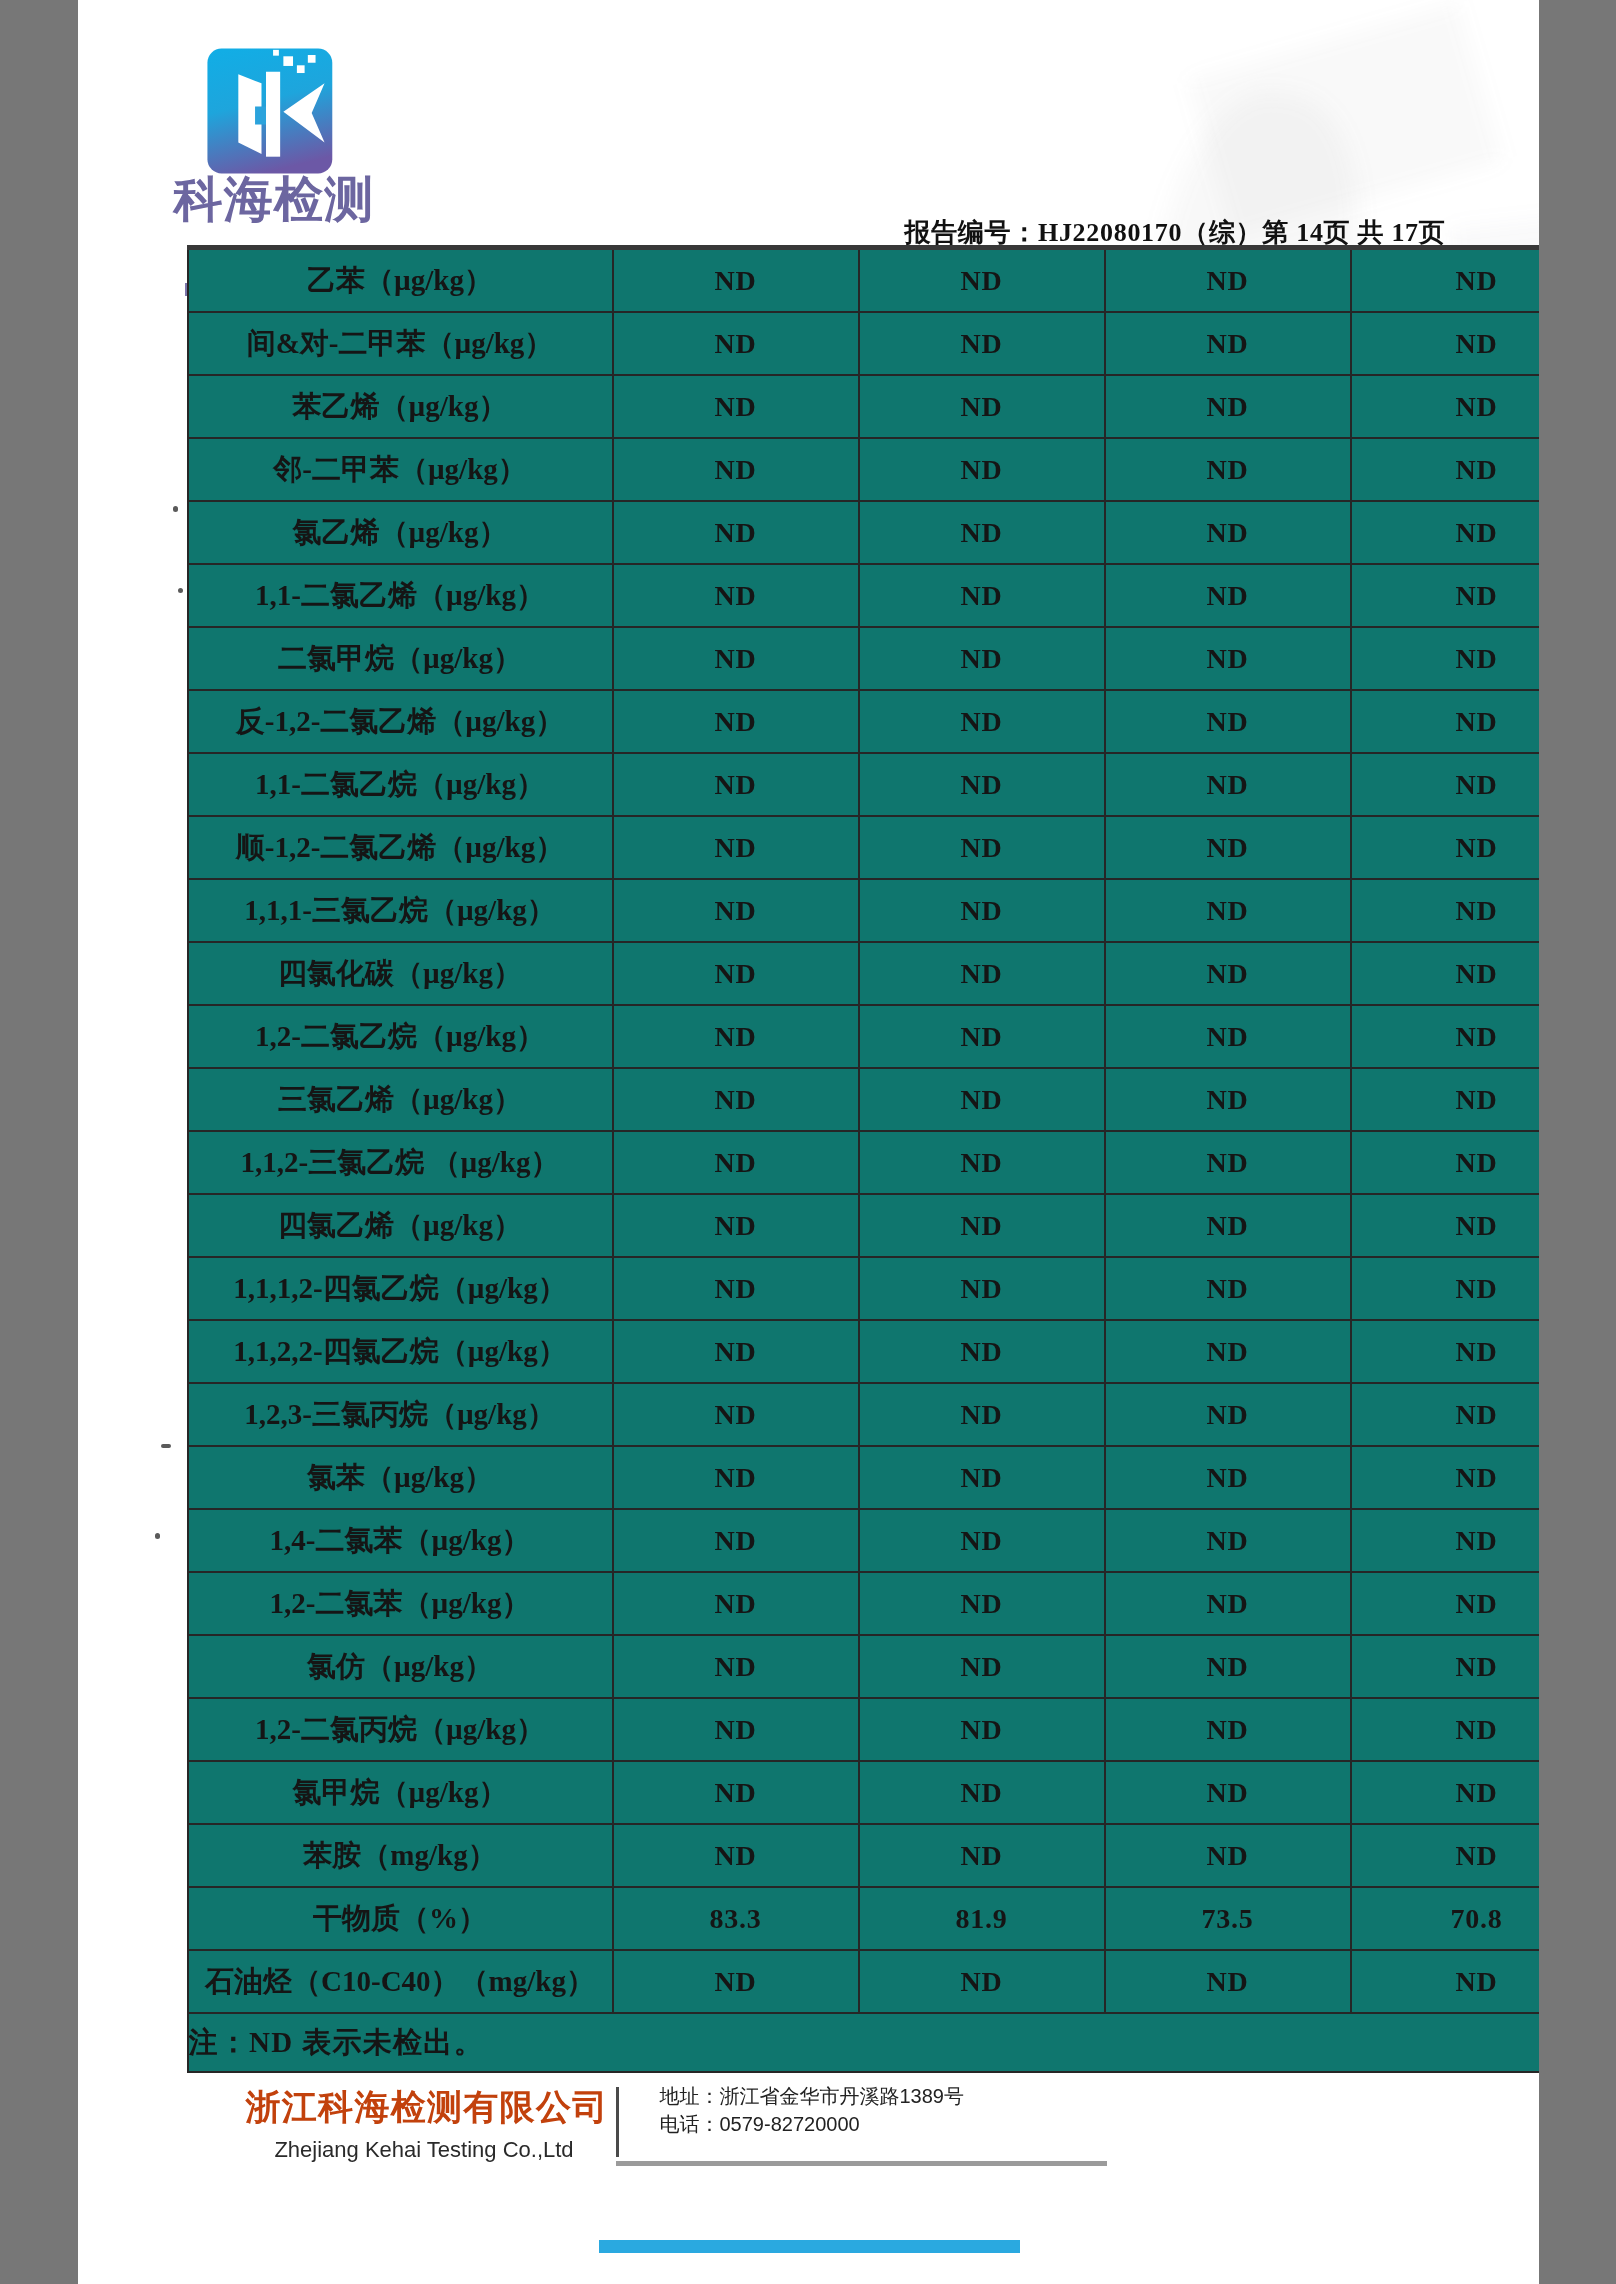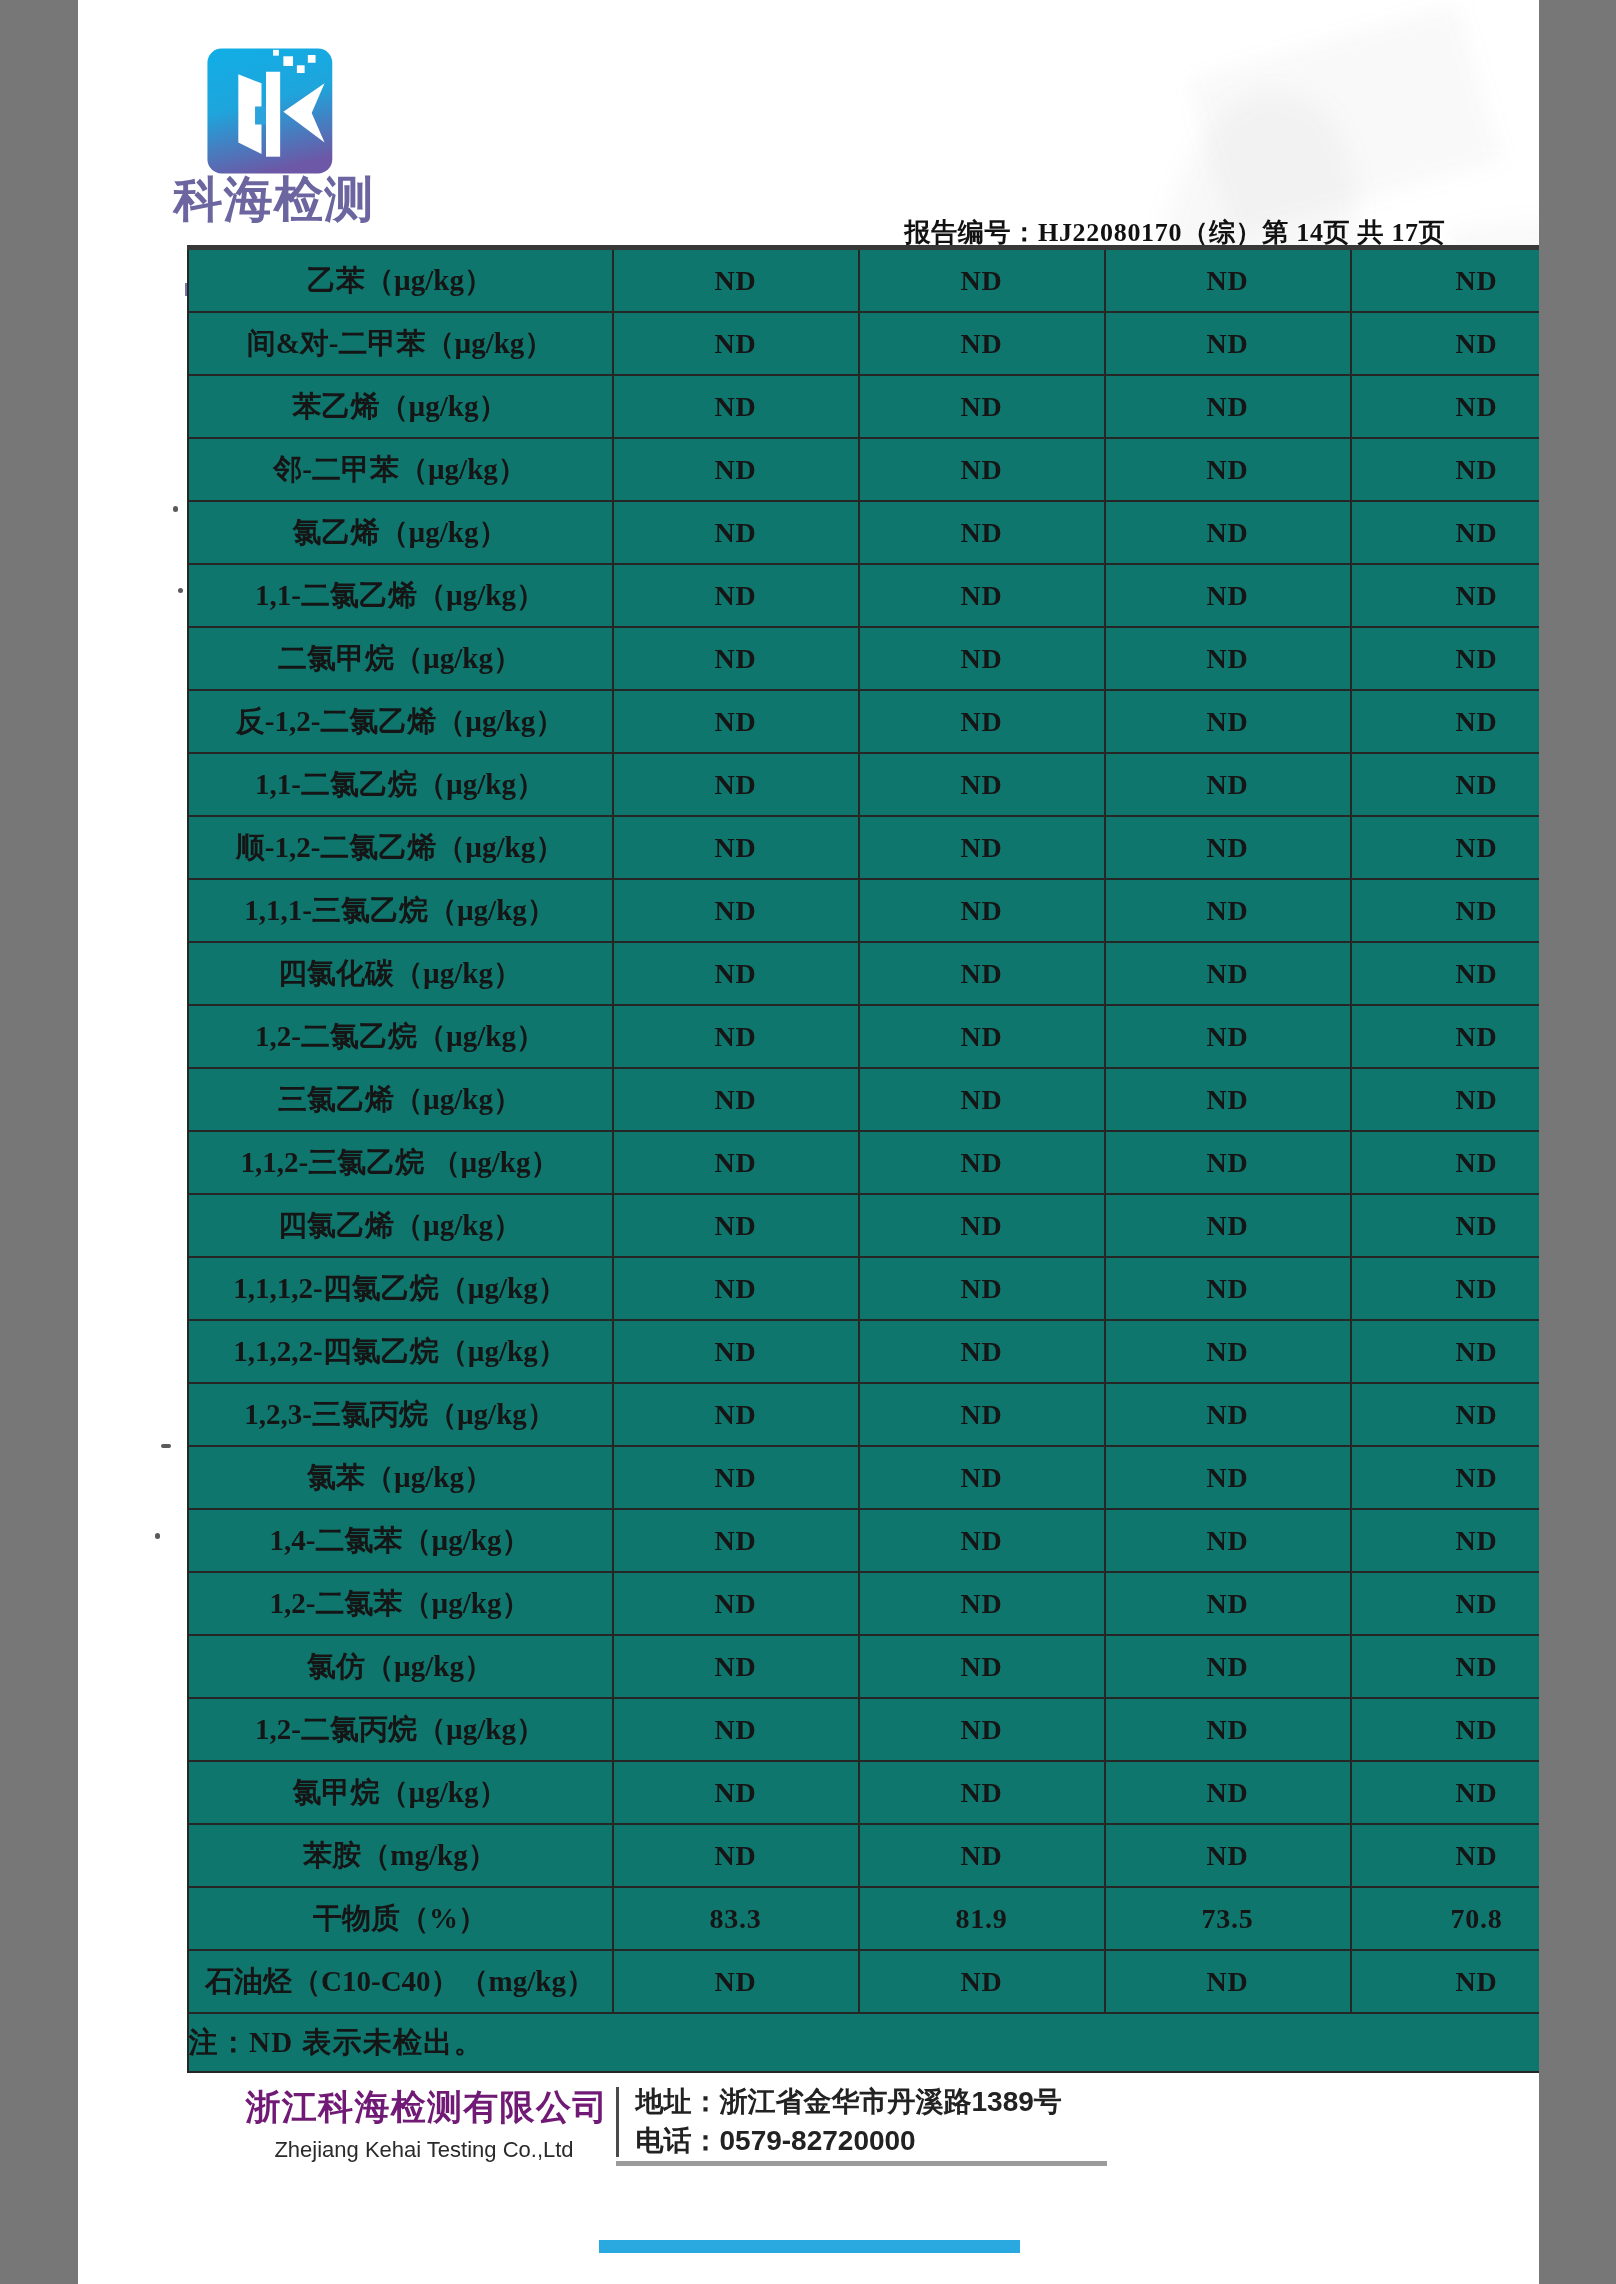--- a/index.html
+++ b/index.html
@@ -46,31 +46,31 @@
   }
   .results-table td.param{font-size:29px;}
   .results-table td.val{font-size:28px;letter-spacing:0.7px;}
   .results-table td.note-cell{
     text-align:left;padding-left:0;font-size:29px;height:55px;letter-spacing:1.3px;
   }
   
   .footer-company{position:absolute;left:168px;top:2084px;width:357px;text-align:center;}
   .footer-company .cn{
     font-family:"Liberation Sans","DejaVu Sans",sans-serif;font-size:35px;font-weight:700;
-    color:#701a75;letter-spacing:1.3px;white-space:nowrap;
+    color:#c2410c;letter-spacing:1.3px;white-space:nowrap;
   }
   .footer-company .en{
     font-family:"Liberation Sans","DejaVu Sans",sans-serif;font-size:22px;font-weight:500;
     color:#2a2a2a;margin-top:6px;white-space:nowrap;
   }
   .footer-divider{position:absolute;left:538px;top:2087px;width:3.3px;height:70px;background:#4a4a4a;}
   .footer-contact{position:absolute;left:558px;top:2083px;}
   .footer-contact .line{
-    font-family:"Liberation Sans","DejaVu Sans",sans-serif;font-size:28px;font-weight:700;
-    color:#222;line-height:1.38;white-space:nowrap;
+    font-family:"Liberation Sans","DejaVu Sans",sans-serif;font-size:20px;font-weight:400;
+    color:#222;line-height:1.38;white-space:nowrap;margin-left:24px;
   }
   .footer-rule{position:absolute;left:538px;top:2161px;width:491px;height:4.6px;background:#9b9b9b;}
   .footer-bar{position:absolute;left:521px;top:2240px;width:421px;height:13px;background:#2aa9e0;}
 </style>
 </head>
 <body>
 
 <div class="page">
 
   <div class="wm wm1"></div>

